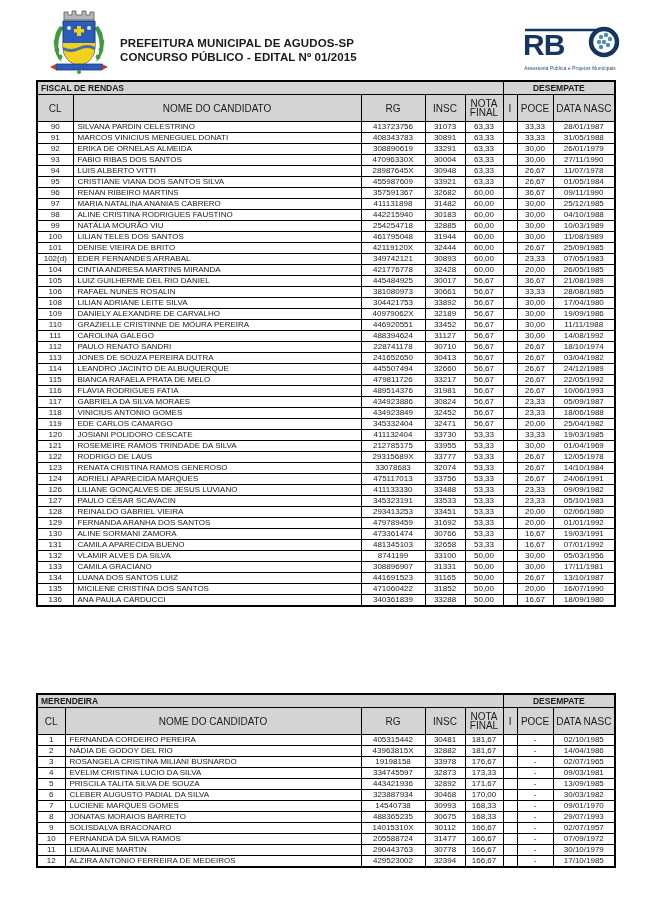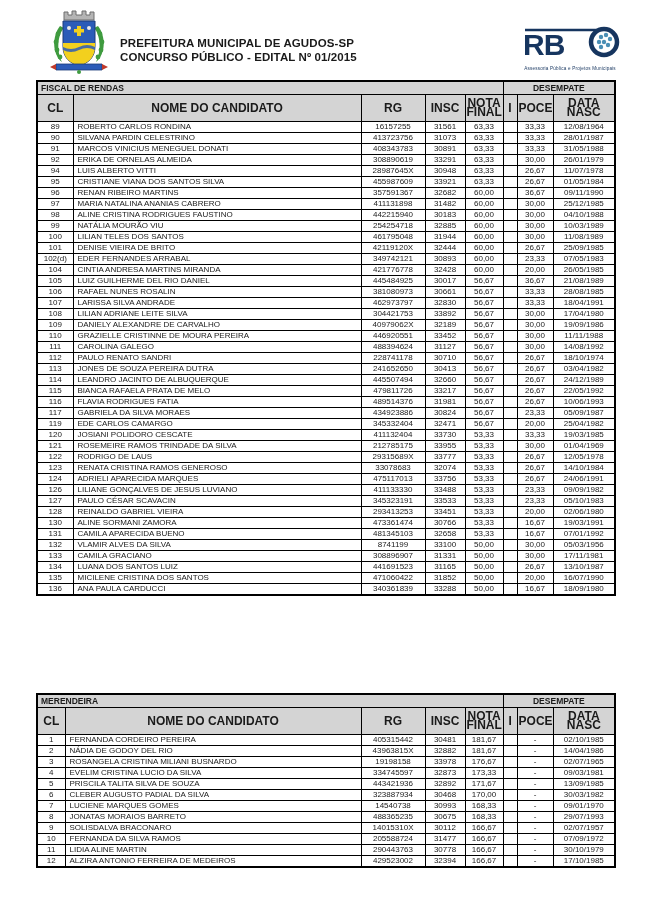--- a/index.html
+++ b/index.html
@@ -20,21 +20,21 @@
   }
   #table-fiscal{top:80px;}
   #table-merendeira{top:693px;}
   .data-table th,.data-table td{border:1px solid #000;overflow:hidden;}
   .section-row td{
     background:#d4d4d4;font-size:8.5px;font-weight:bold;height:12px;
     padding:0 3px;text-align:left;line-height:12px;
   }
   .section-row td.desempate{text-align:center;}
   .cols-row th{
-    background:#d4d4d4;font-size:12px;font-weight:bold;line-height:9px;
+    background:#d4d4d4;font-size:10px;font-weight:normal;line-height:9px;
     padding:2px 1px;white-space:normal;text-align:center;vertical-align:middle;height:22px;
   }
   .data-table tbody td{
     font-size:8px;height:9.9px;line-height:10px;padding:0 2px;
     white-space:nowrap;text-align:center;
   }
   .data-table tbody td.al{text-align:left;padding-left:4px;}
 </style>
 </head>
 <body>
@@ -113,30 +113,20 @@
       <th>RG</th>
       <th>INSC</th>
       <th>NOTA FINAL</th>
       <th>I</th>
       <th>POCE</th>
       <th>DATA NASC</th>
     </tr>
   </thead>
   <tbody>
       <tr>
-        <td>89</td>
-        <td class="al">ROBERTO CARLOS RONDINA</td>
-        <td>16157255</td>
-        <td>31561</td>
-        <td>63,33</td>
-        <td></td>
-        <td>33,33</td>
-        <td>12/08/1964</td>
-      </tr>
-      <tr>
         <td>90</td>
         <td class="al">SILVANA PARDIN CELESTRINO</td>
         <td>413723756</td>
         <td>31073</td>
         <td>63,33</td>
         <td></td>
         <td>33,33</td>
         <td>28/01/1987</td>
       </tr>
       <tr>
@@ -153,20 +143,30 @@
         <td>92</td>
         <td class="al">ERIKA DE ORNELAS ALMEIDA</td>
         <td>308890619</td>
         <td>33291</td>
         <td>63,33</td>
         <td></td>
         <td>30,00</td>
         <td>26/01/1979</td>
       </tr>
       <tr>
+        <td>93</td>
+        <td class="al">FABIO RIBAS DOS SANTOS</td>
+        <td>47096330X</td>
+        <td>30004</td>
+        <td>63,33</td>
+        <td></td>
+        <td>30,00</td>
+        <td>27/11/1990</td>
+      </tr>
+      <tr>
         <td>94</td>
         <td class="al">LUIS ALBERTO VITTI</td>
         <td>28987645X</td>
         <td>30948</td>
         <td>63,33</td>
         <td></td>
         <td>26,67</td>
         <td>11/07/1978</td>
       </tr>
       <tr>
@@ -273,30 +273,20 @@
         <td>106</td>
         <td class="al">RAFAEL NUNES ROSALIN</td>
         <td>381080973</td>
         <td>30661</td>
         <td>56,67</td>
         <td></td>
         <td>33,33</td>
         <td>28/08/1985</td>
       </tr>
       <tr>
-        <td>107</td>
-        <td class="al">LARISSA SILVA ANDRADE</td>
-        <td>462973797</td>
-        <td>32830</td>
-        <td>56,67</td>
-        <td></td>
-        <td>33,33</td>
-        <td>18/04/1991</td>
-      </tr>
-      <tr>
         <td>108</td>
         <td class="al">LILIAN ADRIANE LEITE SILVA</td>
         <td>304421753</td>
         <td>33892</td>
         <td>56,67</td>
         <td></td>
         <td>30,00</td>
         <td>17/04/1980</td>
       </tr>
       <tr>
@@ -383,20 +373,30 @@
         <td>117</td>
         <td class="al">GABRIELA DA SILVA MORAES</td>
         <td>434923886</td>
         <td>30824</td>
         <td>56,67</td>
         <td></td>
         <td>23,33</td>
         <td>05/09/1987</td>
       </tr>
       <tr>
+        <td>118</td>
+        <td class="al">VINICIUS ANTONIO GOMES</td>
+        <td>434923849</td>
+        <td>32452</td>
+        <td>56,67</td>
+        <td></td>
+        <td>23,33</td>
+        <td>18/06/1988</td>
+      </tr>
+      <tr>
         <td>119</td>
         <td class="al">EDE CARLOS CAMARGO</td>
         <td>345332404</td>
         <td>32471</td>
         <td>56,67</td>
         <td></td>
         <td>20,00</td>
         <td>25/04/1982</td>
       </tr>
       <tr>
@@ -471,20 +471,30 @@
       </tr>
       <tr>
         <td>128</td>
         <td class="al">REINALDO GABRIEL VIEIRA</td>
         <td>293413253</td>
         <td>33451</td>
         <td>53,33</td>
         <td></td>
         <td>20,00</td>
         <td>02/06/1980</td>
+      </tr>
+      <tr>
+        <td>129</td>
+        <td class="al">FERNANDA ARANHA DOS SANTOS</td>
+        <td>479789459</td>
+        <td>31692</td>
+        <td>53,33</td>
+        <td></td>
+        <td>20,00</td>
+        <td>01/01/1992</td>
       </tr>
       <tr>
         <td>130</td>
         <td class="al">ALINE SORMANI ZAMORA</td>
         <td>473361474</td>
         <td>30766</td>
         <td>53,33</td>
         <td></td>
         <td>16,67</td>
         <td>19/03/1991</td>

